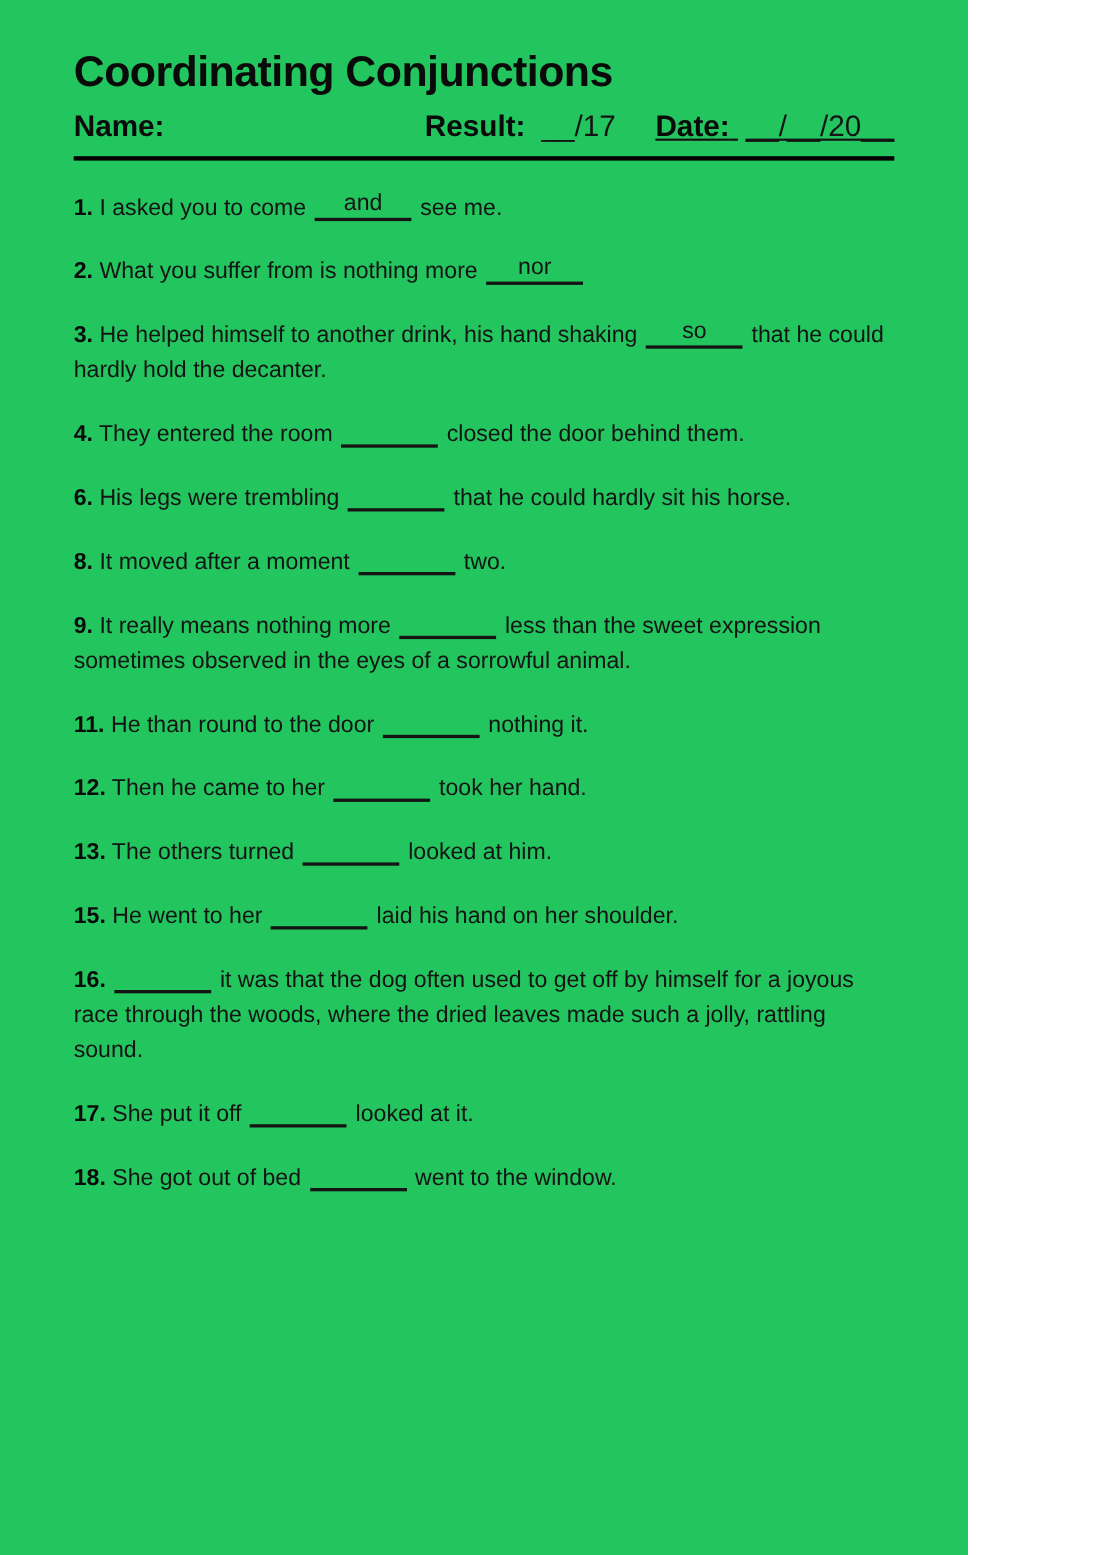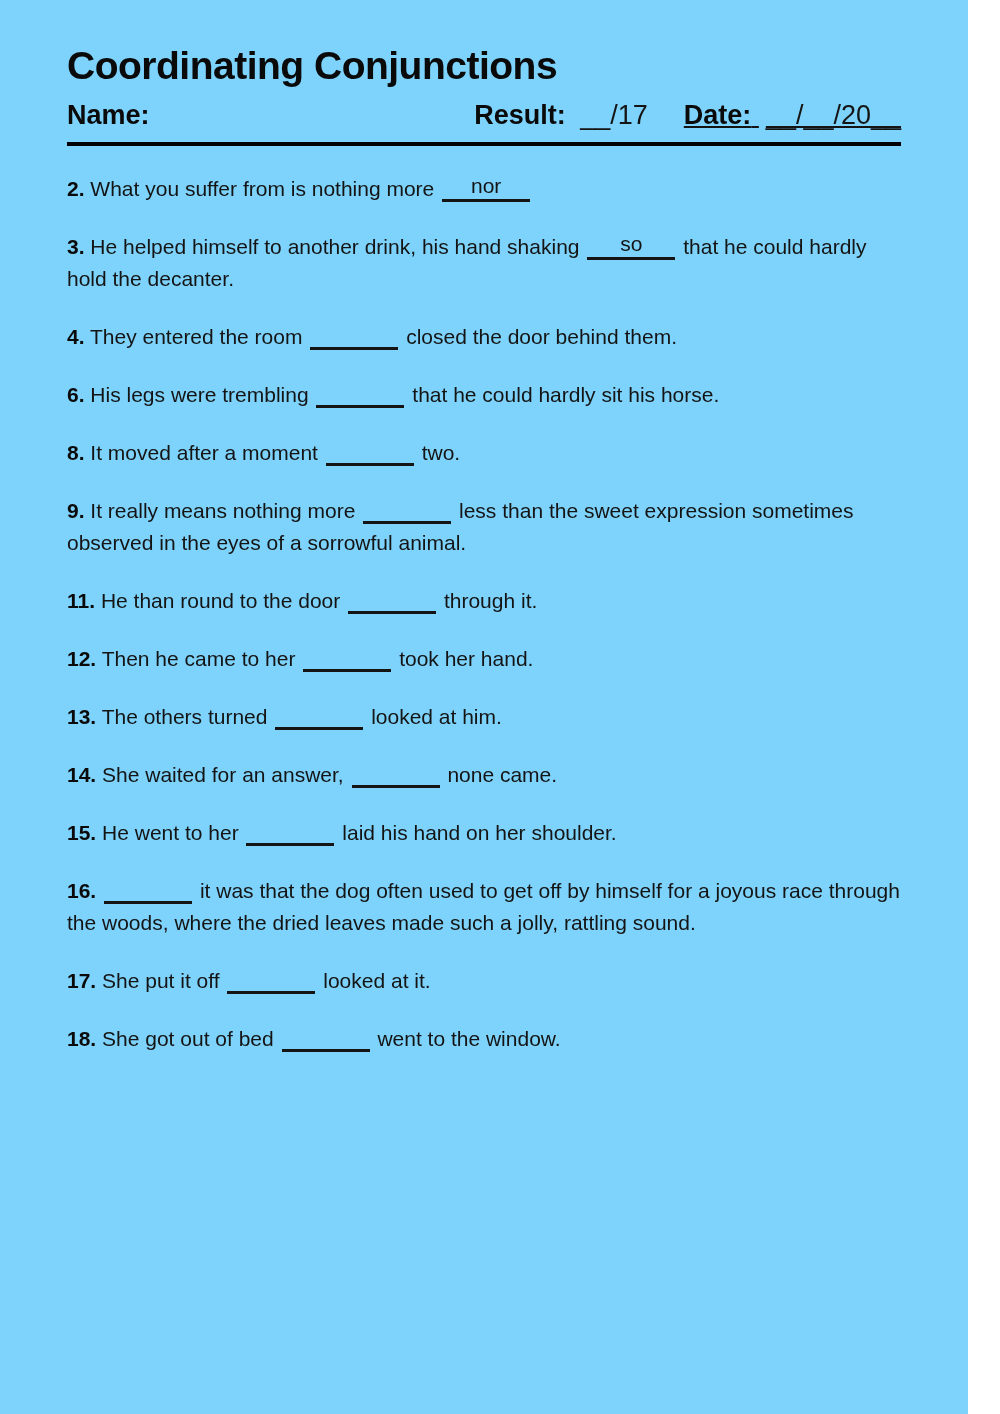--- a/index.html
+++ b/index.html
@@ -2,25 +2,25 @@
 <html><head>
 <meta charset="utf-8">
 <style>
   html, body {
     margin: 0;
     padding: 0;
     background: #ffffff;
   }
   .page {
     position: relative;
-    width: 968px;
+    width: 880px;
     height: 1414px;
     box-sizing: border-box;
     padding: 36px 67px 11px 67px;
-    background: #7dd3fc;
+    background: #22c55e;
     font-family: "Liberation Sans", sans-serif;
     color: #141414;
     overflow: hidden;
   }
   .title {
     margin: 8px 0 12px 0;
     font-size: 39px;
     font-weight: bold;
     color: #0a0a0a;
     letter-spacing: -0.5px;
@@ -102,20 +102,26 @@
     <span class="date-group">
       <span class="meta-label">Date:</span>
       <span class="meta-value">__/__/20__</span>
     </span>
   </div>
 
   <div class="header-rule"></div>
 
   <div>
 
+    <p class="question">
+      <span class="qnum">1.</span>
+      <span>I asked you to come</span>
+      <span class="blank"><span class="answer">and</span></span>
+      <span>see me.</span>
+    </p>
 
     <p class="question">
       <span class="qnum">2.</span>
       <span>What you suffer from is nothing more</span>
       <span class="blank"><span class="answer">nor</span></span>
     </p>
 
     <p class="question">
       <span class="qnum">3.</span>
       <span>He helped himself to another drink, his hand shaking</span>
@@ -151,43 +157,37 @@
       <span>It really means nothing more</span>
       <span class="blank"><span class="answer"></span></span>
       <span>less than the sweet expression sometimes observed in the eyes of a sorrowful animal.</span>
     </p>
 
 
     <p class="question">
       <span class="qnum">11.</span>
       <span>He than round to the door</span>
       <span class="blank"><span class="answer"></span></span>
-      <span>through it.</span>
+      <span>nothing it.</span>
     </p>
 
     <p class="question">
       <span class="qnum">12.</span>
       <span>Then he came to her</span>
       <span class="blank"><span class="answer"></span></span>
       <span>took her hand.</span>
     </p>
 
     <p class="question">
       <span class="qnum">13.</span>
       <span>The others turned</span>
       <span class="blank"><span class="answer"></span></span>
       <span>looked at him.</span>
     </p>
 
-    <p class="question">
-      <span class="qnum">14.</span>
-      <span>She waited for an answer,</span>
-      <span class="blank"><span class="answer"></span></span>
-      <span>none came.</span>
-    </p>
 
     <p class="question">
       <span class="qnum">15.</span>
       <span>He went to her</span>
       <span class="blank"><span class="answer"></span></span>
       <span>laid his hand on her shoulder.</span>
     </p>
 
     <p class="question">
       <span class="qnum">16.</span>

